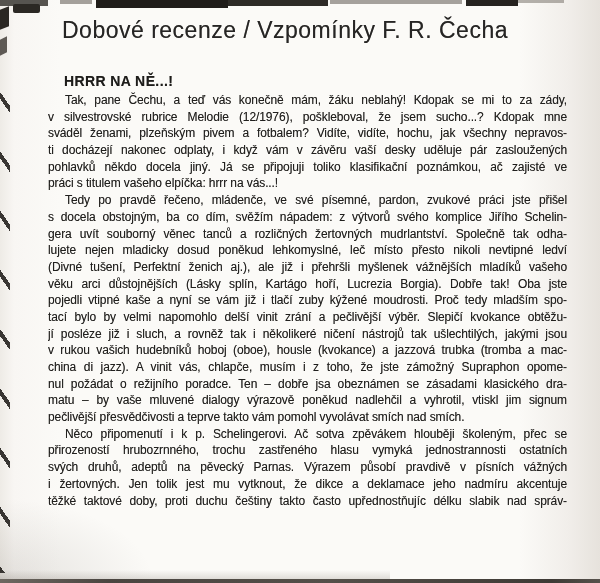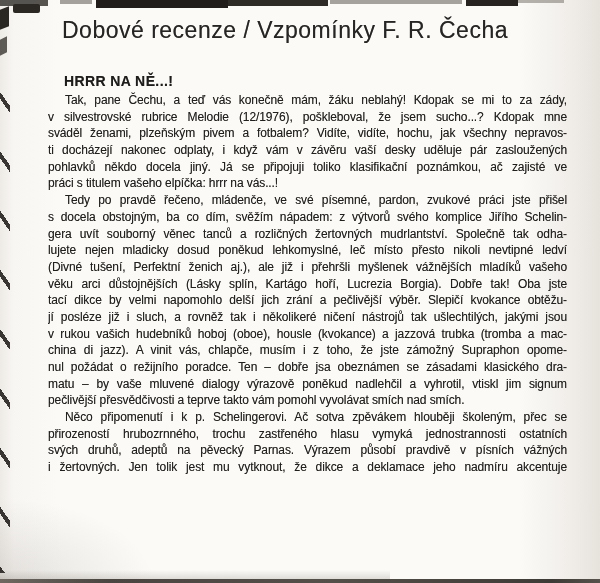--- a/index.html
+++ b/index.html
@@ -83,26 +83,28 @@
       <div class="line">sváděl ženami, plzeňským pivem a fotbalem? Vidíte, vidíte, hochu, jak všechny nepravos-</div>
       <div class="line">ti docházejí nakonec odplaty, i když vám v závěru vaší desky uděluje pár zasloužených</div>
       <div class="line">pohlavků někdo docela jiný. Já se připojuji toliko klasifikační poznámkou, ač zajisté ve</div>
       <div class="line lastline">práci s titulem vašeho elpíčka: hrrr na vás...!</div>
       <div class="line indent">Tedy po pravdě řečeno, mládenče, ve své písemné, pardon, zvukové práci jste přišel</div>
       <div class="line">s docela obstojným, ba co dím, svěžím nápadem: z výtvorů svého komplice Jiřího Schelin-</div>
       <div class="line">gera uvít souborný věnec tanců a rozličných žertovných mudrlantství. Společně tak odha-</div>
       <div class="line">lujete nejen mladicky dosud poněkud lehkomyslné, leč místo přesto nikoli nevtipné ledví</div>
       <div class="line">(Divné tušení, Perfektní ženich aj.), ale již i přehršli myšlenek vážnějších mladíků vašeho</div>
       <div class="line">věku arci důstojnějších (Lásky splín, Kartágo hoří, Lucrezia Borgia). Dobře tak! Oba jste</div>
-      <div class="line">tací dikce by velmi napomohlo delší jich zrání a pečlivější výběr. Slepičí kvokance obtěžu-</div>
+      <div class="line">pojedli vtipné kaše a nyní se vám již i tlačí zuby kýžené moudrosti. Proč tedy mladším spo-</div>
+      <div class="line">tací bylo by velmi napomohlo delší vinit zrání a pečlivější výběr. Slepičí kvokance obtěžu-</div>
       <div class="line">jí posléze již i sluch, a rovněž tak i několikeré ničení nástrojů tak ušlechtilých, jakými jsou</div>
       <div class="line">v rukou vašich hudebníků hoboj (oboe), housle (kvokance) a jazzová trubka (tromba a mac-</div>
       <div class="line">china di jazz). A vinit vás, chlapče, musím i z toho, že jste zámožný Supraphon opome-</div>
       <div class="line">nul požádat o režijního poradce. Ten – dobře jsa obeznámen se zásadami klasického dra-</div>
       <div class="line">matu – by vaše mluvené dialogy výrazově poněkud nadlehčil a vyhrotil, vtiskl jim signum</div>
       <div class="line lastline">pečlivější přesvědčivosti a teprve takto vám pomohl vyvolávat smích nad smích.</div>
       <div class="line indent">Něco připomenutí i k p. Schelingerovi. Ač sotva zpěvákem hlouběji školeným, přec se</div>
       <div class="line">přirozeností hrubozrnného, trochu zastřeného hlasu vymyká jednostrannosti ostatních</div>
       <div class="line">svých druhů, adeptů na pěvecký Parnas. Výrazem působí pravdivě v písních vážných</div>
       <div class="line">i žertovných. Jen tolik jest mu vytknout, že dikce a deklamace jeho nadmíru akcentuje</div>
+      <div class="line">těžké taktové doby, proti duchu češtiny takto často upřednostňujíc délku slabik nad správ-</div>
     </div>
 
 </div>
 
 </body></html>

